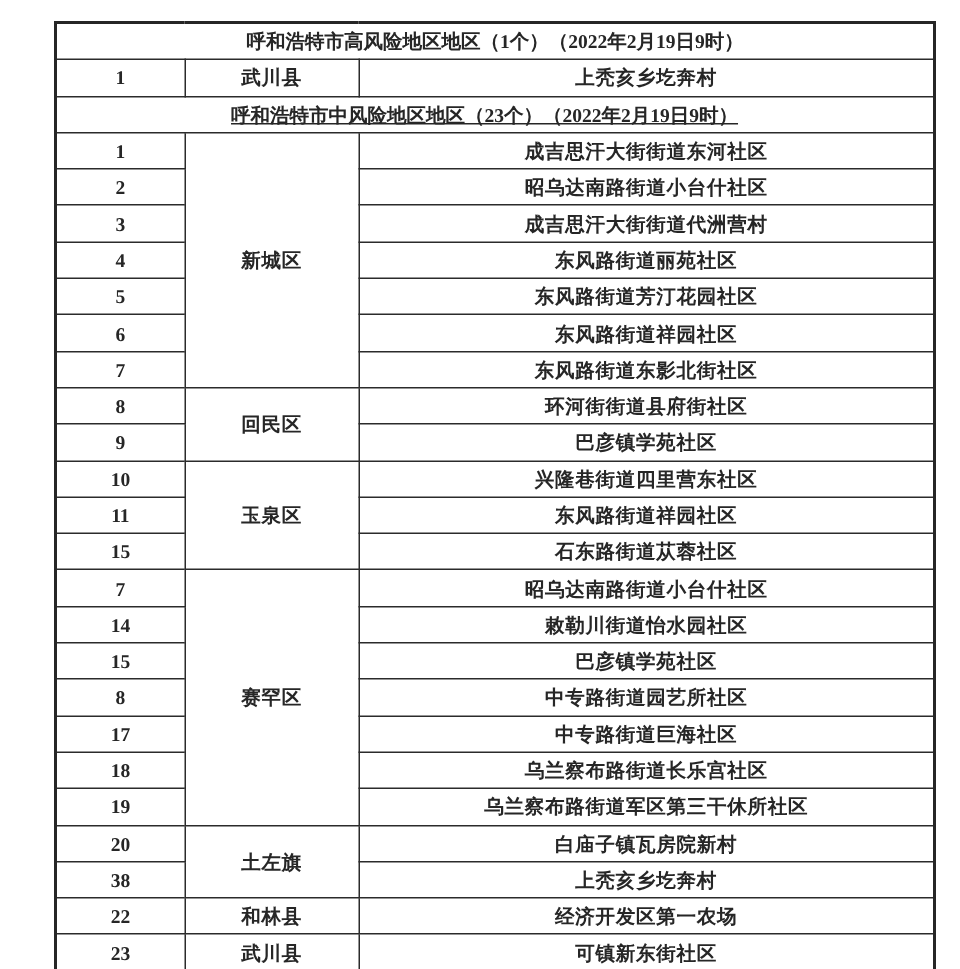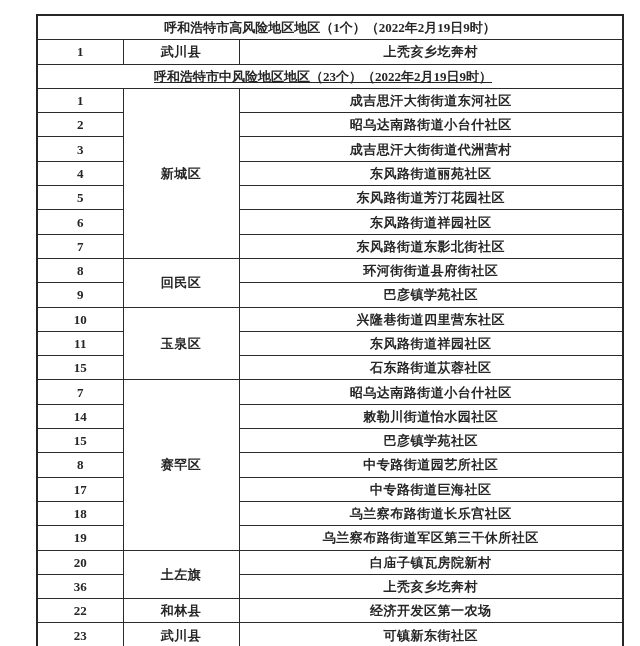--- a/index.html
+++ b/index.html
@@ -146,21 +146,21 @@
         <tr>
           <td class="num-cell thick-bottom">19</td>
           <td class="area-cell thick-bottom">乌兰察布路街道军区第三干休所社区</td>
         </tr>
         <tr>
           <td class="num-cell">20</td>
           <td rowspan="2" class="district-cell">土左旗</td>
           <td class="area-cell">白庙子镇瓦房院新村</td>
         </tr>
         <tr>
-          <td class="num-cell">36</td>
+          <td class="num-cell">38</td>
           <td class="area-cell">上秃亥乡圪奔村</td>
         </tr>
         <tr>
           <td class="num-cell">22</td>
           <td rowspan="1" class="district-cell">和林县</td>
           <td class="area-cell">经济开发区第一农场</td>
         </tr>
         <tr>
           <td class="num-cell">23</td>
           <td rowspan="1" class="district-cell">武川县</td>

